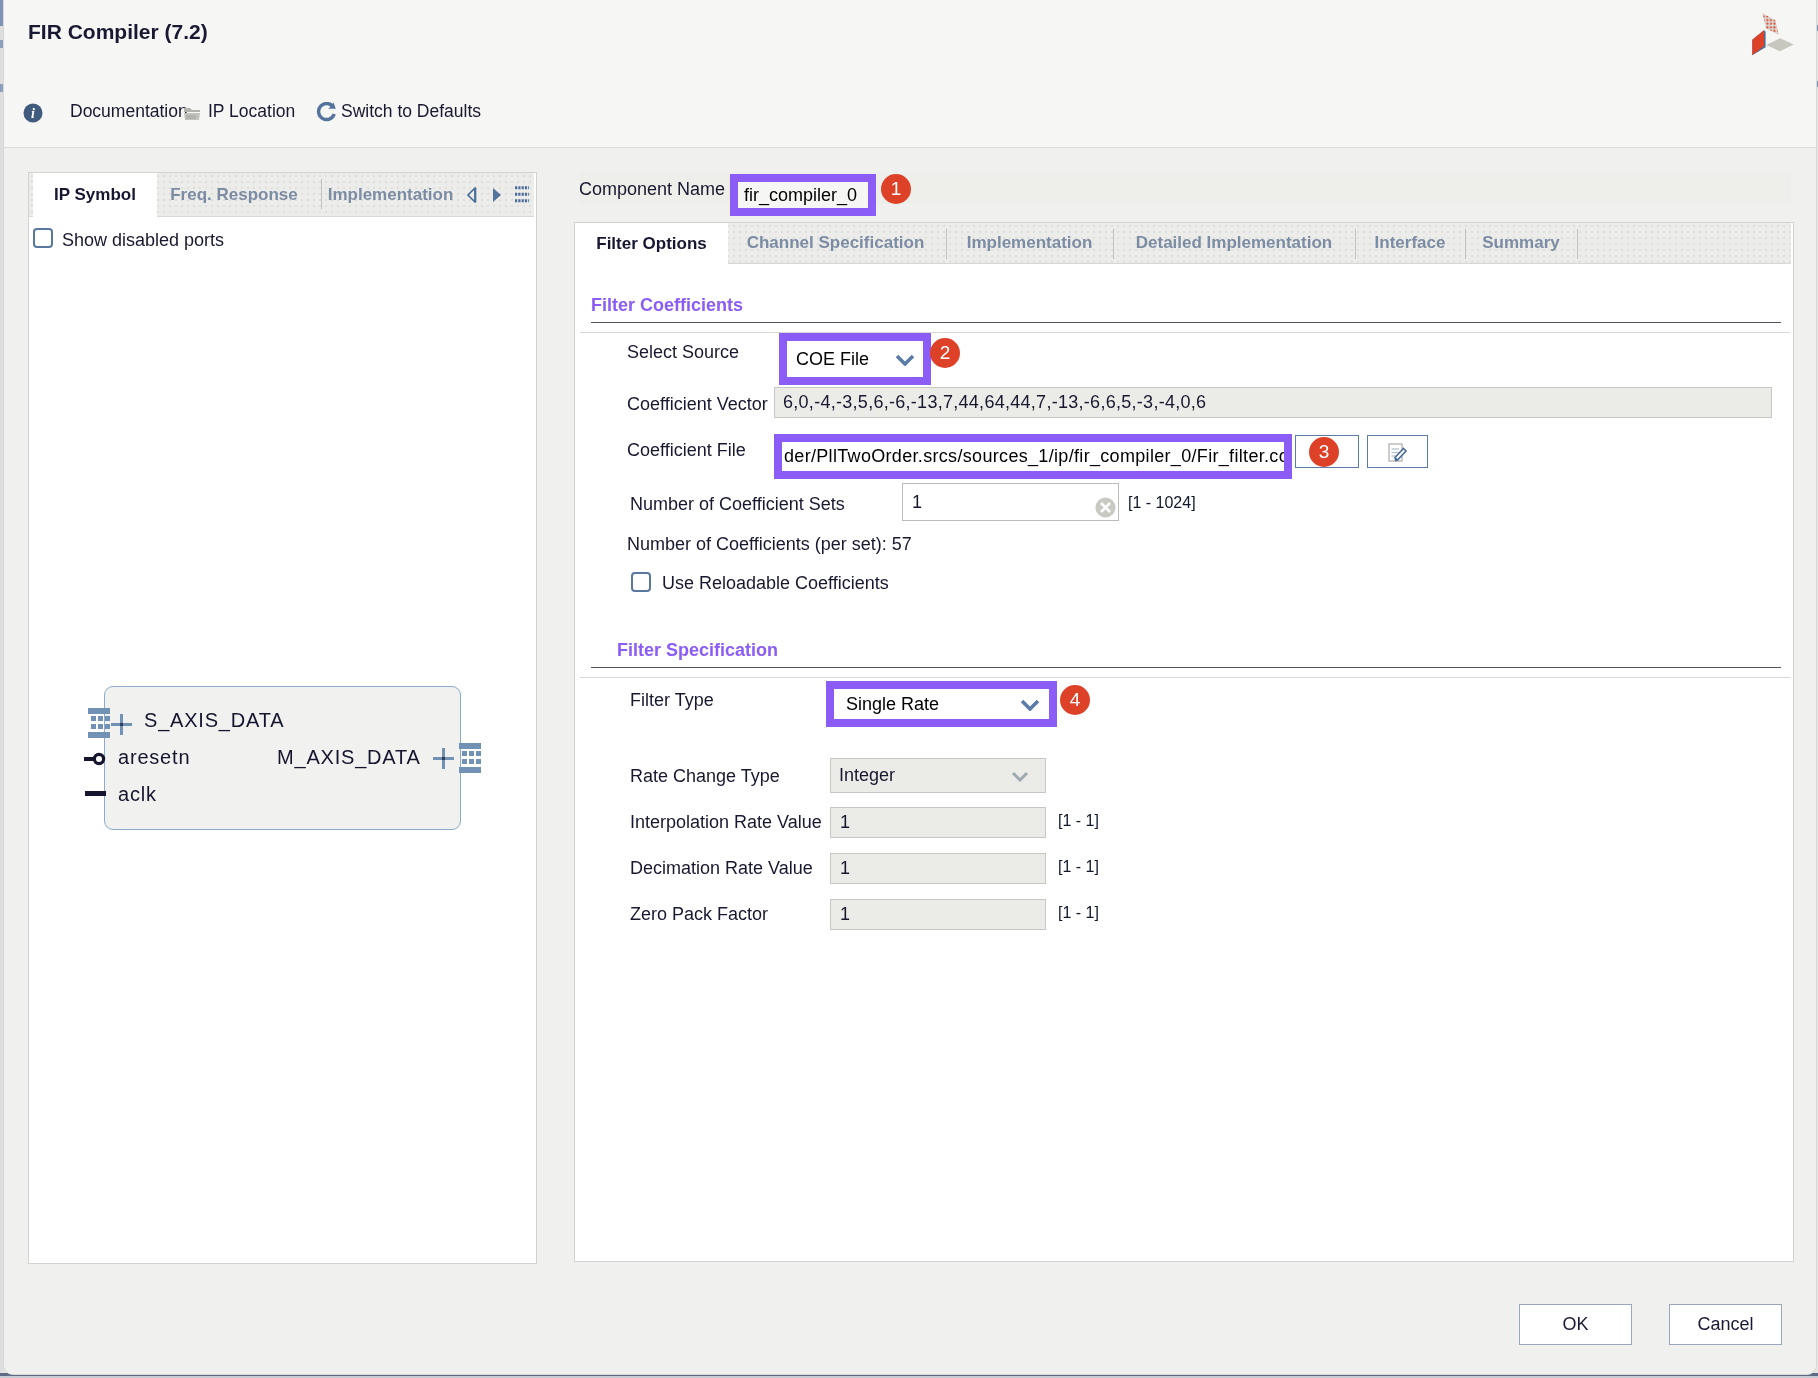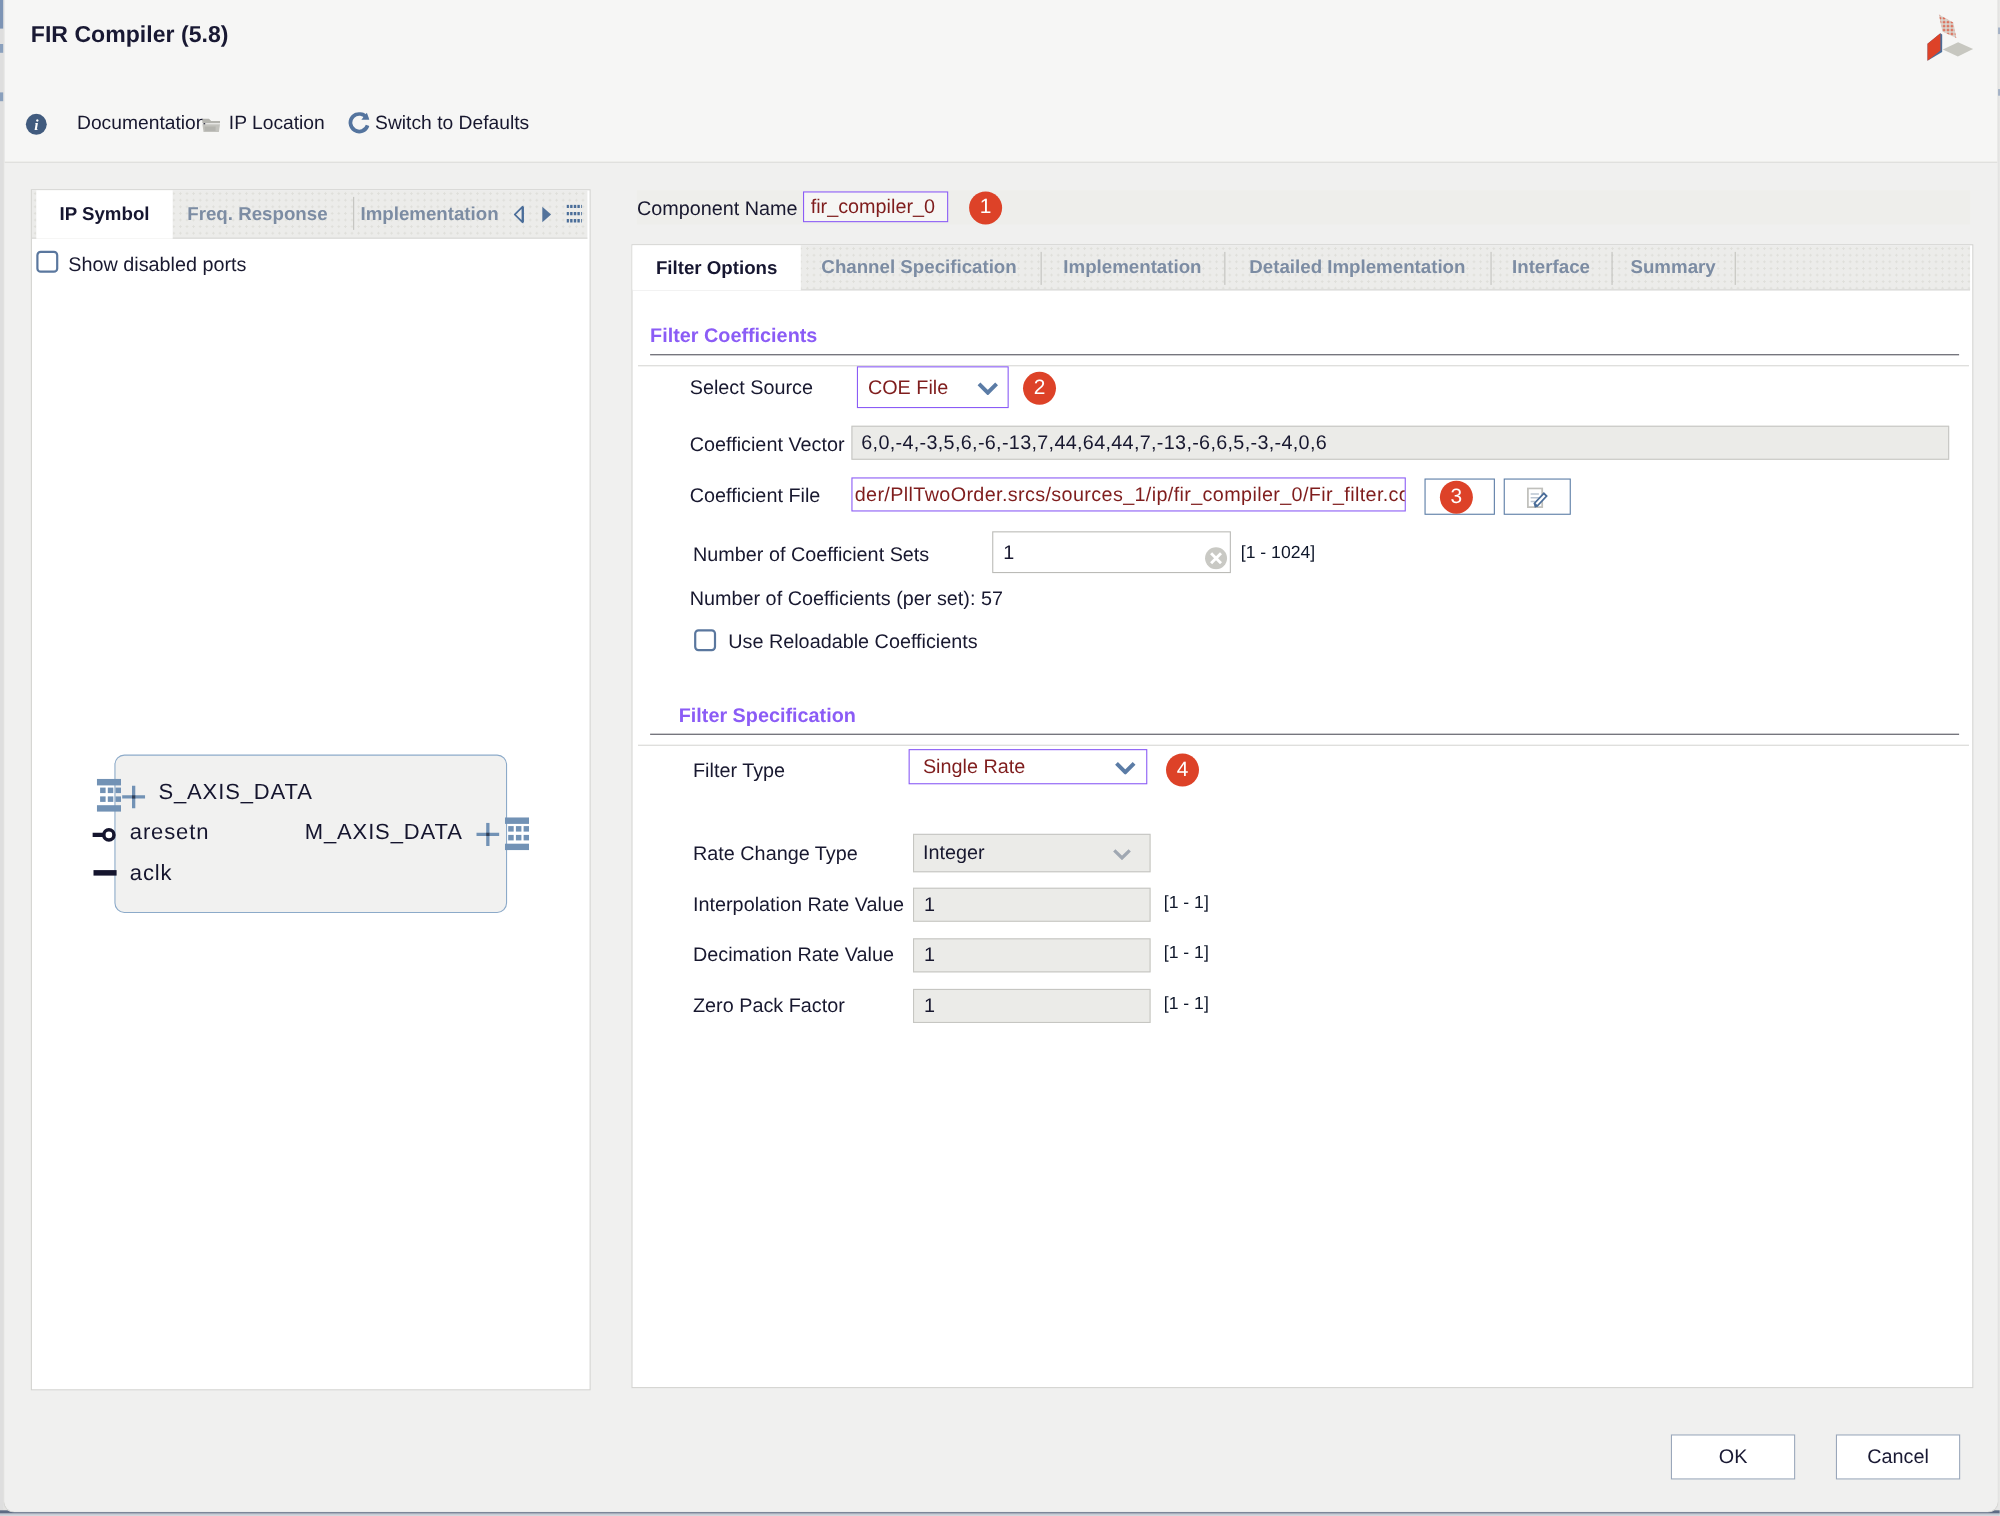--- a/index.html
+++ b/index.html
@@ -12,21 +12,21 @@
 .tb{position:absolute;top:101px;font-size:17.5px;color:#18182f;}
 .panel{position:absolute;background:#fff;border:1px solid #d2d2cf;}
 .tabstrip{position:absolute;left:0;top:0;background:#ececea radial-gradient(#dfdfda 0.9px, rgba(0,0,0,0) 1.1px);background-size:6px 6px;border-bottom:1px solid #d8d8d5;}
 .tab{position:absolute;top:0;height:100%;font-size:17px;font-weight:bold;color:#7c8ca3;display:flex;align-items:center;justify-content:center;}
 .tab.act{background:#fff;color:#161630;height:calc(100% + 1px);}
 .tsep{position:absolute;top:6px;width:1px;height:30px;background:#c2c2be;}
 .lbl{position:absolute;font-size:18px;color:#18182f;}
 .sechead{position:absolute;font-size:18px;font-weight:bold;color:#8b5cf6;}
 .fld{position:absolute;background:#fff;border:1px solid #bbbbb7;font-size:18px;color:#18182f;display:flex;align-items:center;}
 .fld.gray{background:#ebebe8;border:1px solid #c6c6c2;}
-.redbox{position:absolute;border:1px solid #8b5cf6;background:#fff;display:flex;align-items:center;font-size:18px;color:#7f1d1d;}
+.redbox{position:absolute;border:8px solid #8b5cf6;background:#fff;display:flex;align-items:center;font-size:18px;color:#000000;}
 .badge{position:absolute;width:30px;height:30px;border-radius:50%;background:#dd4228;color:#fff;font-size:19px;display:flex;align-items:center;justify-content:center;}
 .hint{position:absolute;font-size:16px;color:#0f172a;}
 .cbx{position:absolute;width:16px;height:16px;border:2px solid #5a779e;border-radius:4px;background:#fff;}
 .btn{position:absolute;background:#fff;border:1px solid #5b7ca6;}
 .okbtn{position:absolute;width:111px;height:39px;background:#fff;border:1px solid #9aa7ba;font-size:18px;color:#191933;display:flex;align-items:center;justify-content:center;}
 svg{display:block;}
 </style>
 </head>
 <body>
 <div id="cv">
@@ -35,21 +35,21 @@
 <div class="abs" style="left:0;top:0;width:3px;height:26px;background:#7d94b5;"></div>
 <div class="abs" style="left:0;top:40px;width:3px;height:8px;background:#8aa0bd;"></div>
 <div class="abs" style="left:0;top:84px;width:3px;height:8px;background:#8aa0bd;"></div>
 <div class="abs" style="left:1815px;top:0;width:3px;height:1378px;background:#e6e6e5;"></div>
 <div class="abs" style="left:1815px;top:25px;width:3px;height:6px;background:#7d94b5;"></div>
 <div class="abs" style="left:1815px;top:81px;width:3px;height:6px;background:#7d94b5;"></div>
 <div class="abs" style="left:0;top:1373px;width:1818px;height:3px;background:#5e6b84;"></div>
 <div class="abs" style="left:0;top:1376px;width:1818px;height:2px;background:#c6cbd4;"></div>
 
 <div class="dlg">
-  <div class="title">FIR Compiler (5.8)</div>
+  <div class="title">FIR Compiler (7.2)</div>
 
   <div class="abs" style="left:1744px;top:8px;">
     <svg width="50" height="50" viewBox="0 0 50 50">
       <defs>
             <pattern id="rd" width="3.6" height="3.6" patternUnits="userSpaceOnUse">
               <rect width="3.6" height="3.6" fill="#d9dbd5"></rect>
               <circle cx="1.3" cy="1.3" r="1.05" fill="#dd4228"></circle>
             </pattern>
           </defs>
       <polygon points="14.6,5.2 27.7,12.4 30.5,26.5 17.8,20.6" fill="url(#rd)"></polygon>

